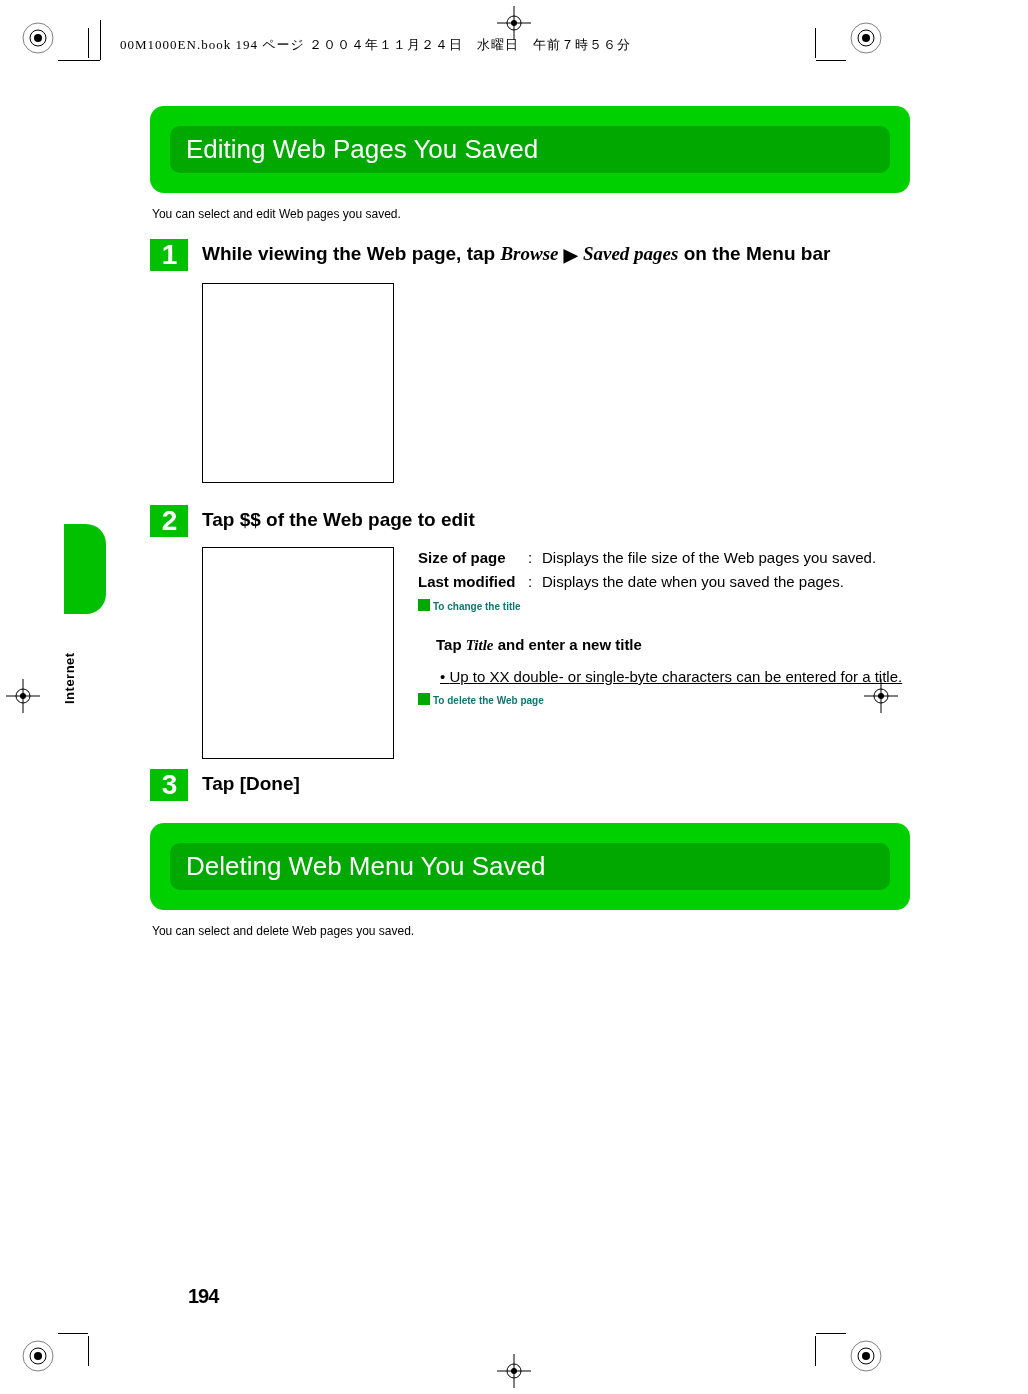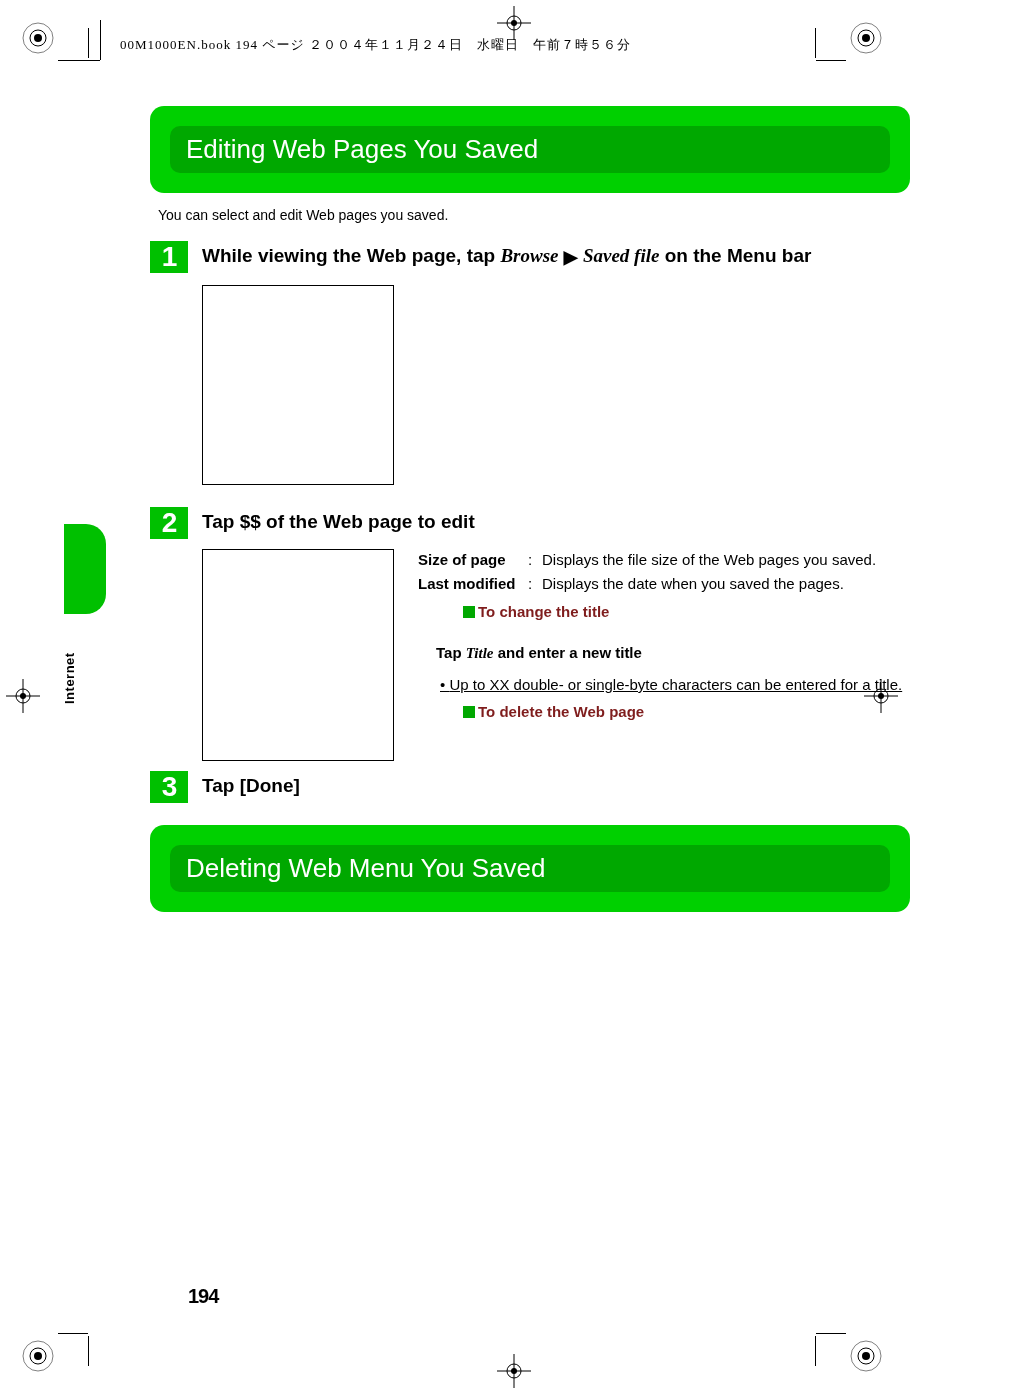--- a/index.html
+++ b/index.html
@@ -70,22 +70,22 @@
   .section-heading-inner {
     background: #00a800;
     border-radius: 10px;
     padding: 8px 16px;
     color: #fff;
     font-size: 26px;
     font-weight: 400;
   }
 
   .body-text {
-    font-size: 14px;
-    margin-left: 8px;
+    font-size: 12px;
+    margin-left: 2px;
     margin-bottom: 18px;
   }
 
   .step {
     display: flex;
     align-items: flex-start;
     margin-bottom: 8px;
   }
   .step-num {
     flex: 0 0 38px;
@@ -133,25 +133,24 @@
     font-size: 15px;
     line-height: 1.45;
     flex:1;
   }
   .def-row { display:flex; margin-bottom: 2px; }
   .def-label { font-weight: 700; width: 110px; flex:0 0 110px; }
   .def-colon { width: 14px; flex:0 0 14px; }
   .def-val { flex:1; }
 
   .sub-heading {
-    color: #7f1d1d;
-    font-weight: 700;
-    font-size: 15px;
+    color: #0f766e;
+    font-weight: 700;
+    font-size: 10px;
     margin-top: 6px;
-    margin-left: 45px;
   }
   .sub-heading .sq {
     display:inline-block;
     width:12px; height:12px;
     background:#00a800;
     margin-right:3px;
     vertical-align:-1px;
   }
   .sub-inst {
     font-weight: 700;
@@ -302,21 +301,21 @@
     <div class="section-heading">
       <div class="section-heading-inner">Editing Web Pages You Saved</div>
     </div>
 
     <div class="body-text">You can select and edit Web pages you saved.</div>
 
     <div class="step">
       <div class="step-num">1</div>
       <div class="step-body">
         <div class="step-title">
-          <span>While viewing the Web page, tap </span><span class="italic">Browse</span><span> </span><span class="arrow">▶</span> <span class="italic">Saved file</span><span> on the Menu bar</span>
+          <span>While viewing the Web page, tap </span><span class="italic">Browse</span><span> </span><span class="arrow">▶</span> <span class="italic">Saved pages</span><span> on the Menu bar</span>
         </div>
       </div>
     </div>
     <div class="placeholder-box"></div>
 
     <div class="step">
       <div class="step-num">2</div>
       <div class="step-body">
         <div class="step-title">Tap $$ of the Web page to edit</div>
       </div>
@@ -346,18 +345,19 @@
     <div class="step" style="margin-top:10px;">
       <div class="step-num">3</div>
       <div class="step-body">
         <div class="step-title">Tap [Done]</div>
       </div>
     </div>
 
     <div class="section-heading" style="margin-top:22px;">
       <div class="section-heading-inner">Deleting Web Menu You Saved</div>
     </div>
+    <div class="body-text">You can select and delete Web pages you saved.</div>
 
   </div>
 
   <div class="page-number">194</div>
 
 </div>
 
 </body></html>

